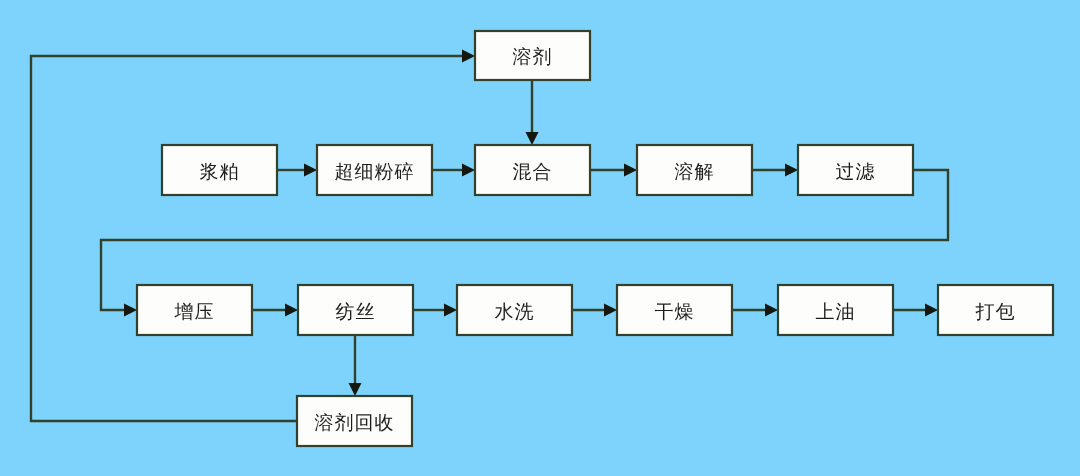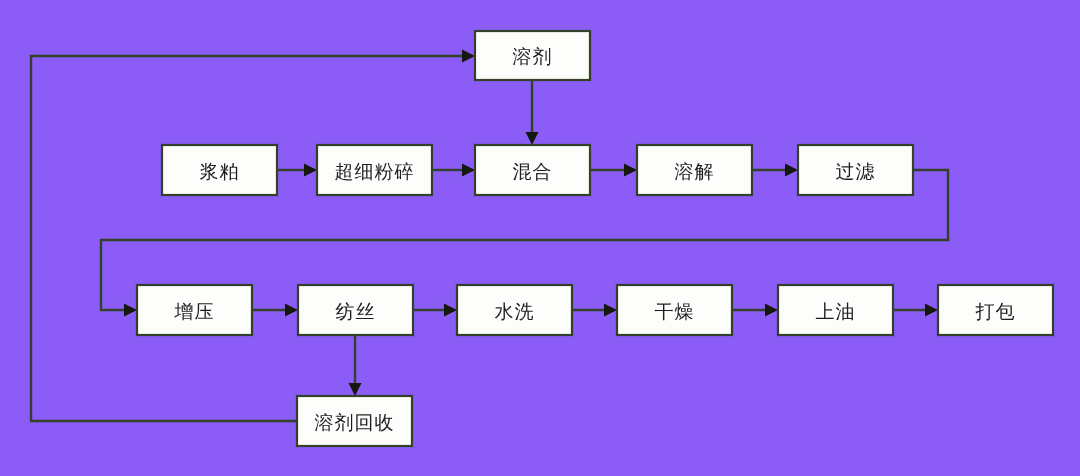--- a/index.html
+++ b/index.html
@@ -10,21 +10,21 @@
     width: 1080px;
     height: 476px;
     background: #caff96;
     font-family: "Liberation Sans", "DejaVu Sans", sans-serif;
     overflow: hidden;
   }
   #flow-root {
     position: relative;
     width: 1080px;
     height: 476px;
-    background: #8b5cf6;
+    background: #7dd3fc;
   }
   svg#flow-svg {
     display: block;
     width: 1080px;
     height: 476px;
   }
   .node-rect {
     fill: #fdfdfb;
     stroke: #33402a;
     stroke-width: 2.2;

